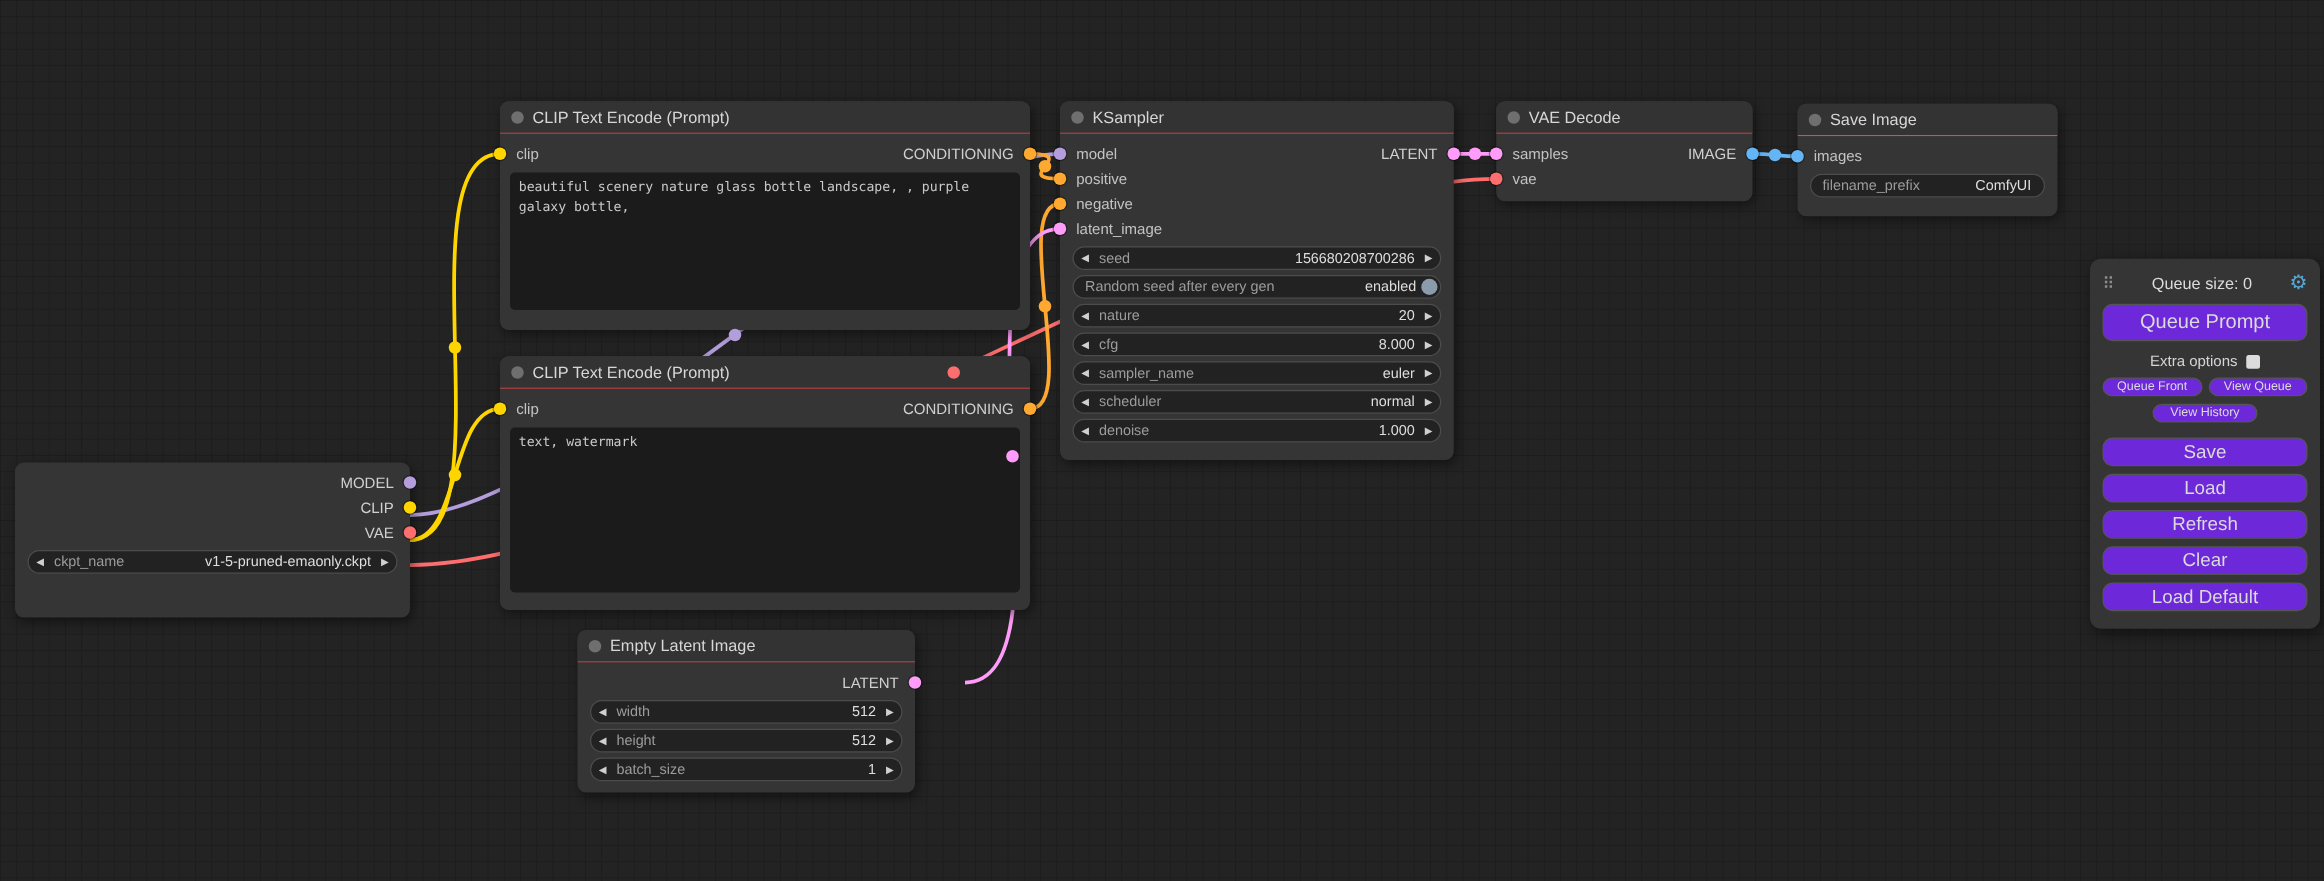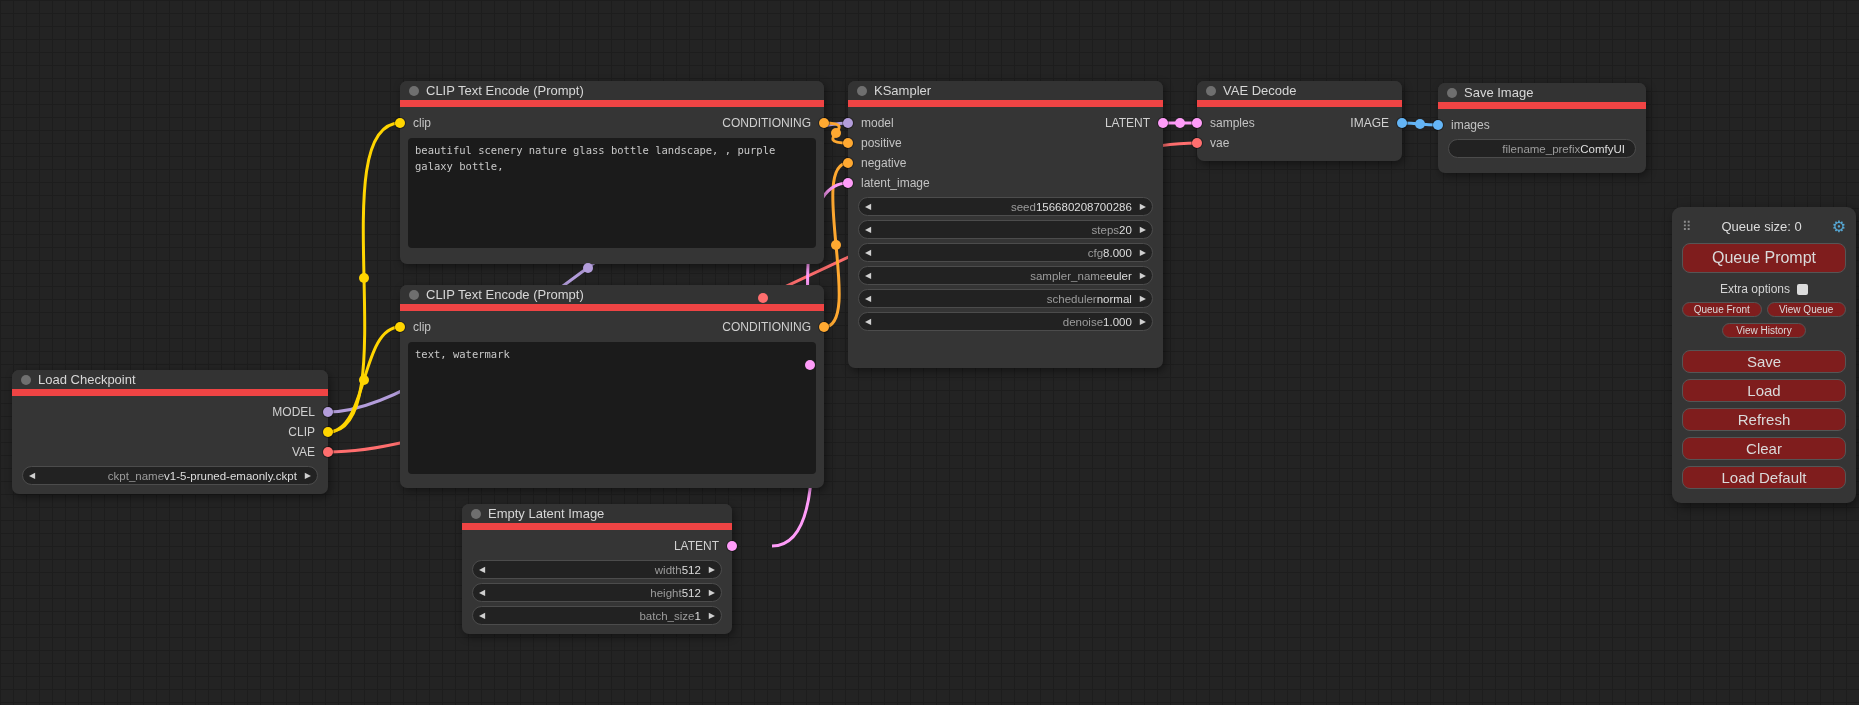--- a/index.html
+++ b/index.html
@@ -23,21 +23,21 @@
     position:absolute; z-index:1;
     background:#353535;
     border-radius:7px;
     box-shadow:2px 3px 9px rgba(0,0,0,.45);
   }
   .node-title{
     display:flex; align-items:center; gap:7px;
     height:26px; padding:0 9px;
     background:#333333;
     border-radius:7px 7px 0 0;
-    border-bottom:7px solid #ef4444;
+    border-bottom:1px solid #ef4444;
     color:#d7d7d7; font-size:13px;
   }
   .collapse-dot{ width:10px; height:10px; border-radius:50%; background:#6f6f6f; flex:none; }
 
   .slots{ padding-top:6px; }
   .slots.cols{ display:flex; padding-top:6px; }
   .col-ins{ flex:1; }
   .col-outs{ width:45%; }
   .row{
     position:relative; height:20px;
@@ -56,21 +56,21 @@
   .c-vae{ background:#FF6E6E; } .c-cond{ background:#FFA931; }
   .c-latent{ background:#FF9CF9; } .c-image{ background:#64B5F6; }
 
   .widget{
     height:19px; margin:4px 10px 0;
     background:#222; border:1px solid #4c4c4c; border-radius:10px;
     display:flex; align-items:center;
     padding:0 6px; font-size:11.5px;
   }
   .widget .arrow{ color:#d0d0d0; font-size:8px; line-height:1; }
-  .widget .wlabel{ flex:1; margin-left:8px; color:#9c9c9c; white-space:nowrap;text-align:right; }
+  .widget .wlabel{ flex:1; margin-left:8px; color:#9c9c9c; white-space:nowrap; }
   .widget .wvalue{ margin-right:8px; color:#dedede; white-space:nowrap; }
   .widget.no-arrows .wlabel{ margin-left:3px; }
   .widget.no-arrows .wvalue{ margin-right:4px; }
   .toggle-knob{ width:13px; height:13px; border-radius:50%; background:#8a9bab; flex:none; margin-right:-4px; }
 
   .prompt-text{
     display:block; width:calc(100% - 16px); margin:5px 8px 0;
     background:#1b1b1b; border:0; border-radius:4px;
     color:#c9c9c9; font-family:"DejaVu Sans Mono", monospace;
     font-size:10.5px; line-height:1.5; padding:5px 7px;
@@ -94,21 +94,21 @@
     position:absolute; left:1672px; top:207px; width:184px; z-index:3;
     background:#353535; border-radius:9px;
     padding:7px 10px 14px;
     box-shadow:3px 4px 12px rgba(0,0,0,.5);
   }
   .menu-header{ display:flex; align-items:center; height:24px; color:#dcdcdc; font-size:13px; }
   .drag-handle{ color:#8d8d8d; font-size:13px; cursor:grab; }
   .queue-size{ flex:1; text-align:center; }
   .gear{ color:#56a8d5; font-size:16px; cursor:pointer; }
   .btn{
-    display:block; background:#7f1d1d; border:1px solid #555; color:#dadada;
+    display:block; background:#6d28d9; border:1px solid #555; color:#dadada;
     border-radius:8px; font-family:inherit; cursor:pointer; text-align:center;
   }
   .btn.queue-prompt{ width:100%; height:30px; font-size:16px; margin-top:5px; }
   .extra-row{ display:flex; align-items:center; justify-content:center; gap:7px; margin-top:9px; font-size:12px; color:#d5d5d5; }
   .checkbox{ width:11px; height:11px; background:#dcdcdc; border-radius:2px; cursor:pointer; }
   .small-row{ display:flex; gap:5px; margin-top:6px; justify-content:center; }
   .btn.small{ font-size:10px; height:15px; line-height:13px; padding:0 9px; border-radius:8px; flex:1; }
   .small-row.center .btn.small{ flex:0 0 auto; width:84px; }
   .big-group{ margin-top:12px; display:flex; flex-direction:column; gap:6px; }
   .btn.big{ width:100%; height:23px; font-size:15px; }
@@ -122,24 +122,20 @@
   <path d="M 328 432 C 368 432 360 327 400 327" stroke="#FFD500" stroke-width="3" fill="none"></path>
   <path d="M 328 452 C 545 452 980 143 1197 143" stroke="#FF6E6E" stroke-width="3" fill="none"></path>
   <path d="M 824 123 C 864 123 808 143 848 143" stroke="#FFA931" stroke-width="3" fill="none"></path>
   <path d="M 824 327 C 864 327 808 163 848 163" stroke="#FFA931" stroke-width="3" fill="none"></path>
   <path d="M 772 546 C 865 546 755 183 848 183" stroke="#FF9CF9" stroke-width="3" fill="none"></path>
   <path d="M 1163 123 C 1180 123 1180 123 1197 123" stroke="#FF9CF9" stroke-width="3" fill="none"></path>
   <path d="M 1402 123 C 1420 123 1420 125 1438 125" stroke="#64B5F6" stroke-width="3" fill="none"></path>
 </svg>
 
 <div class="node n-ckpt">
-  <div class="node-title">
-    <span class="collapse-dot"></span>
-    <span>Load Checkpoint</span>
-  </div>
   <div class="slots">
     <div class="row out">
       <span>MODEL</span>
       <span class="dot outp c-model"></span>
     </div>
     <div class="row out">
       <span>CLIP</span>
       <span class="dot outp c-clip"></span>
     </div>
     <div class="row out">
@@ -251,23 +247,28 @@
       </div>
     </div>
   </div>
   <div class="wgroup">
     <div class="widget">
       <span class="arrow">◀</span>
       <span class="wlabel">seed</span>
       <span class="wvalue">156680208700286</span>
       <span class="arrow">▶</span>
     </div>
-    <div class="widget">
-      <span class="arrow">◀</span>
-      <span class="wlabel">steps</span>
+    <div class="widget no-arrows">
+      <span class="wlabel">Random seed after every gen</span>
+      <span class="wvalue">enabled</span>
+      <span class="toggle-knob"></span>
+    </div>
+    <div class="widget">
+      <span class="arrow">◀</span>
+      <span class="wlabel">nature</span>
       <span class="wvalue">20</span>
       <span class="arrow">▶</span>
     </div>
     <div class="widget">
       <span class="arrow">◀</span>
       <span class="wlabel">cfg</span>
       <span class="wvalue">8.000</span>
       <span class="arrow">▶</span>
     </div>
     <div class="widget">

